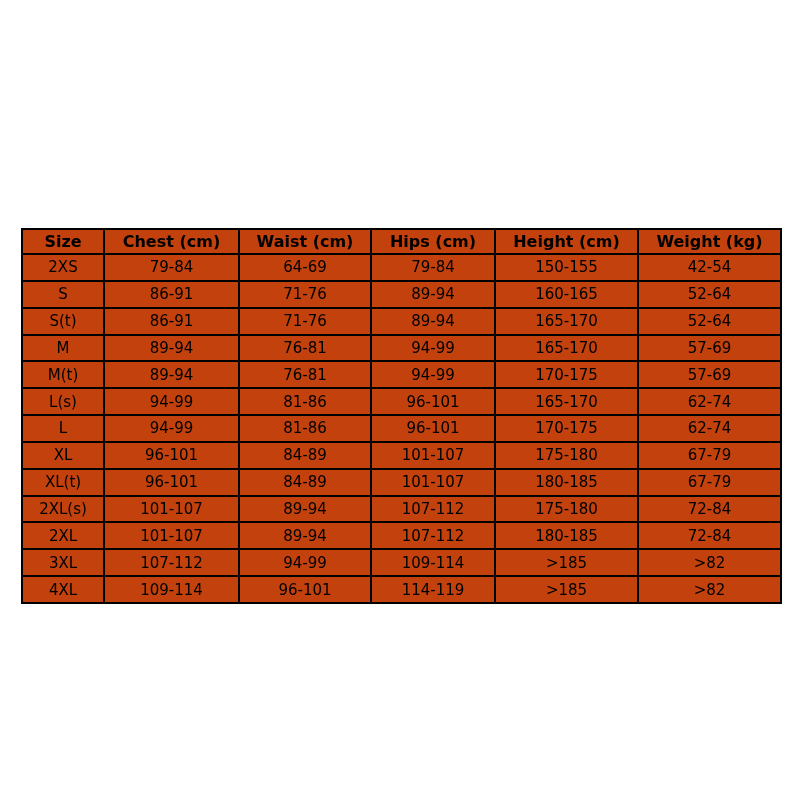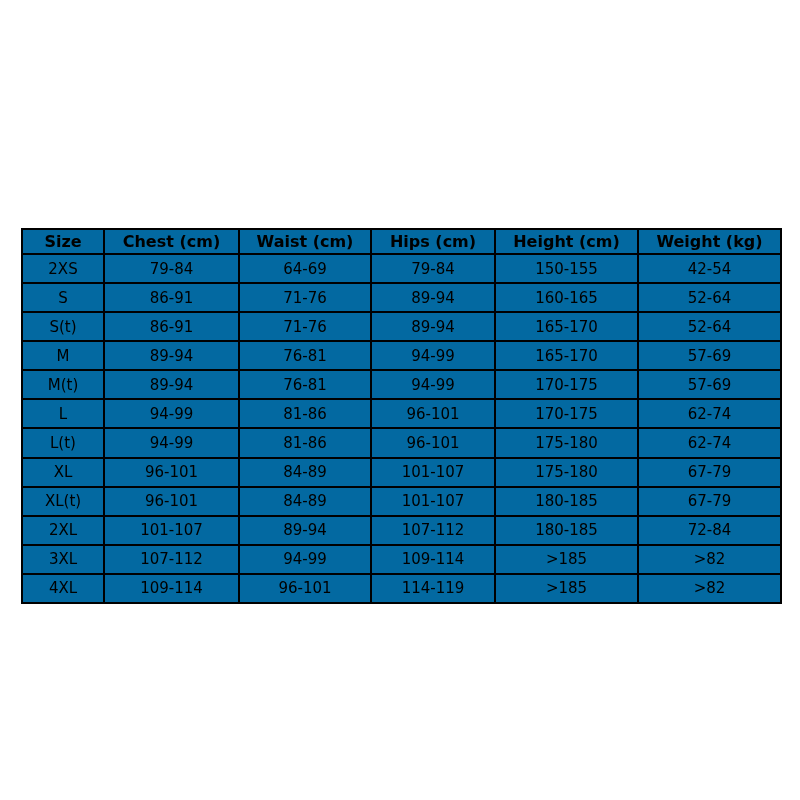--- a/index.html
+++ b/index.html
@@ -17,21 +17,21 @@
     background: #ffffff;
   }
   table.size-chart {
     position: absolute;
     left: 21px;
     top: 228px;
     width: 759px;
     height: 376px;
     border-collapse: collapse;
     table-layout: fixed;
-    background: #0369a1;
+    background: #c2410c;
     color: #000000;
   }
   table.size-chart th,
   table.size-chart td {
     border: 2px solid #000000;
     text-align: center;
     vertical-align: middle;
     padding: 0;
     white-space: nowrap;
     overflow: hidden;
@@ -104,50 +104,58 @@
         </tr>
         <tr>
           <td>M(t)</td>
           <td>89-94</td>
           <td>76-81</td>
           <td>94-99</td>
           <td>170-175</td>
           <td>57-69</td>
         </tr>
         <tr>
+          <td>L(s)</td>
+          <td>94-99</td>
+          <td>81-86</td>
+          <td>96-101</td>
+          <td>165-170</td>
+          <td>62-74</td>
+        </tr>
+        <tr>
           <td>L</td>
           <td>94-99</td>
           <td>81-86</td>
           <td>96-101</td>
           <td>170-175</td>
-          <td>62-74</td>
-        </tr>
-        <tr>
-          <td>L(t)</td>
-          <td>94-99</td>
-          <td>81-86</td>
-          <td>96-101</td>
-          <td>175-180</td>
           <td>62-74</td>
         </tr>
         <tr>
           <td>XL</td>
           <td>96-101</td>
           <td>84-89</td>
           <td>101-107</td>
           <td>175-180</td>
           <td>67-79</td>
         </tr>
         <tr>
           <td>XL(t)</td>
           <td>96-101</td>
           <td>84-89</td>
           <td>101-107</td>
           <td>180-185</td>
           <td>67-79</td>
+        </tr>
+        <tr>
+          <td>2XL(s)</td>
+          <td>101-107</td>
+          <td>89-94</td>
+          <td>107-112</td>
+          <td>175-180</td>
+          <td>72-84</td>
         </tr>
         <tr>
           <td>2XL</td>
           <td>101-107</td>
           <td>89-94</td>
           <td>107-112</td>
           <td>180-185</td>
           <td>72-84</td>
         </tr>
         <tr>

